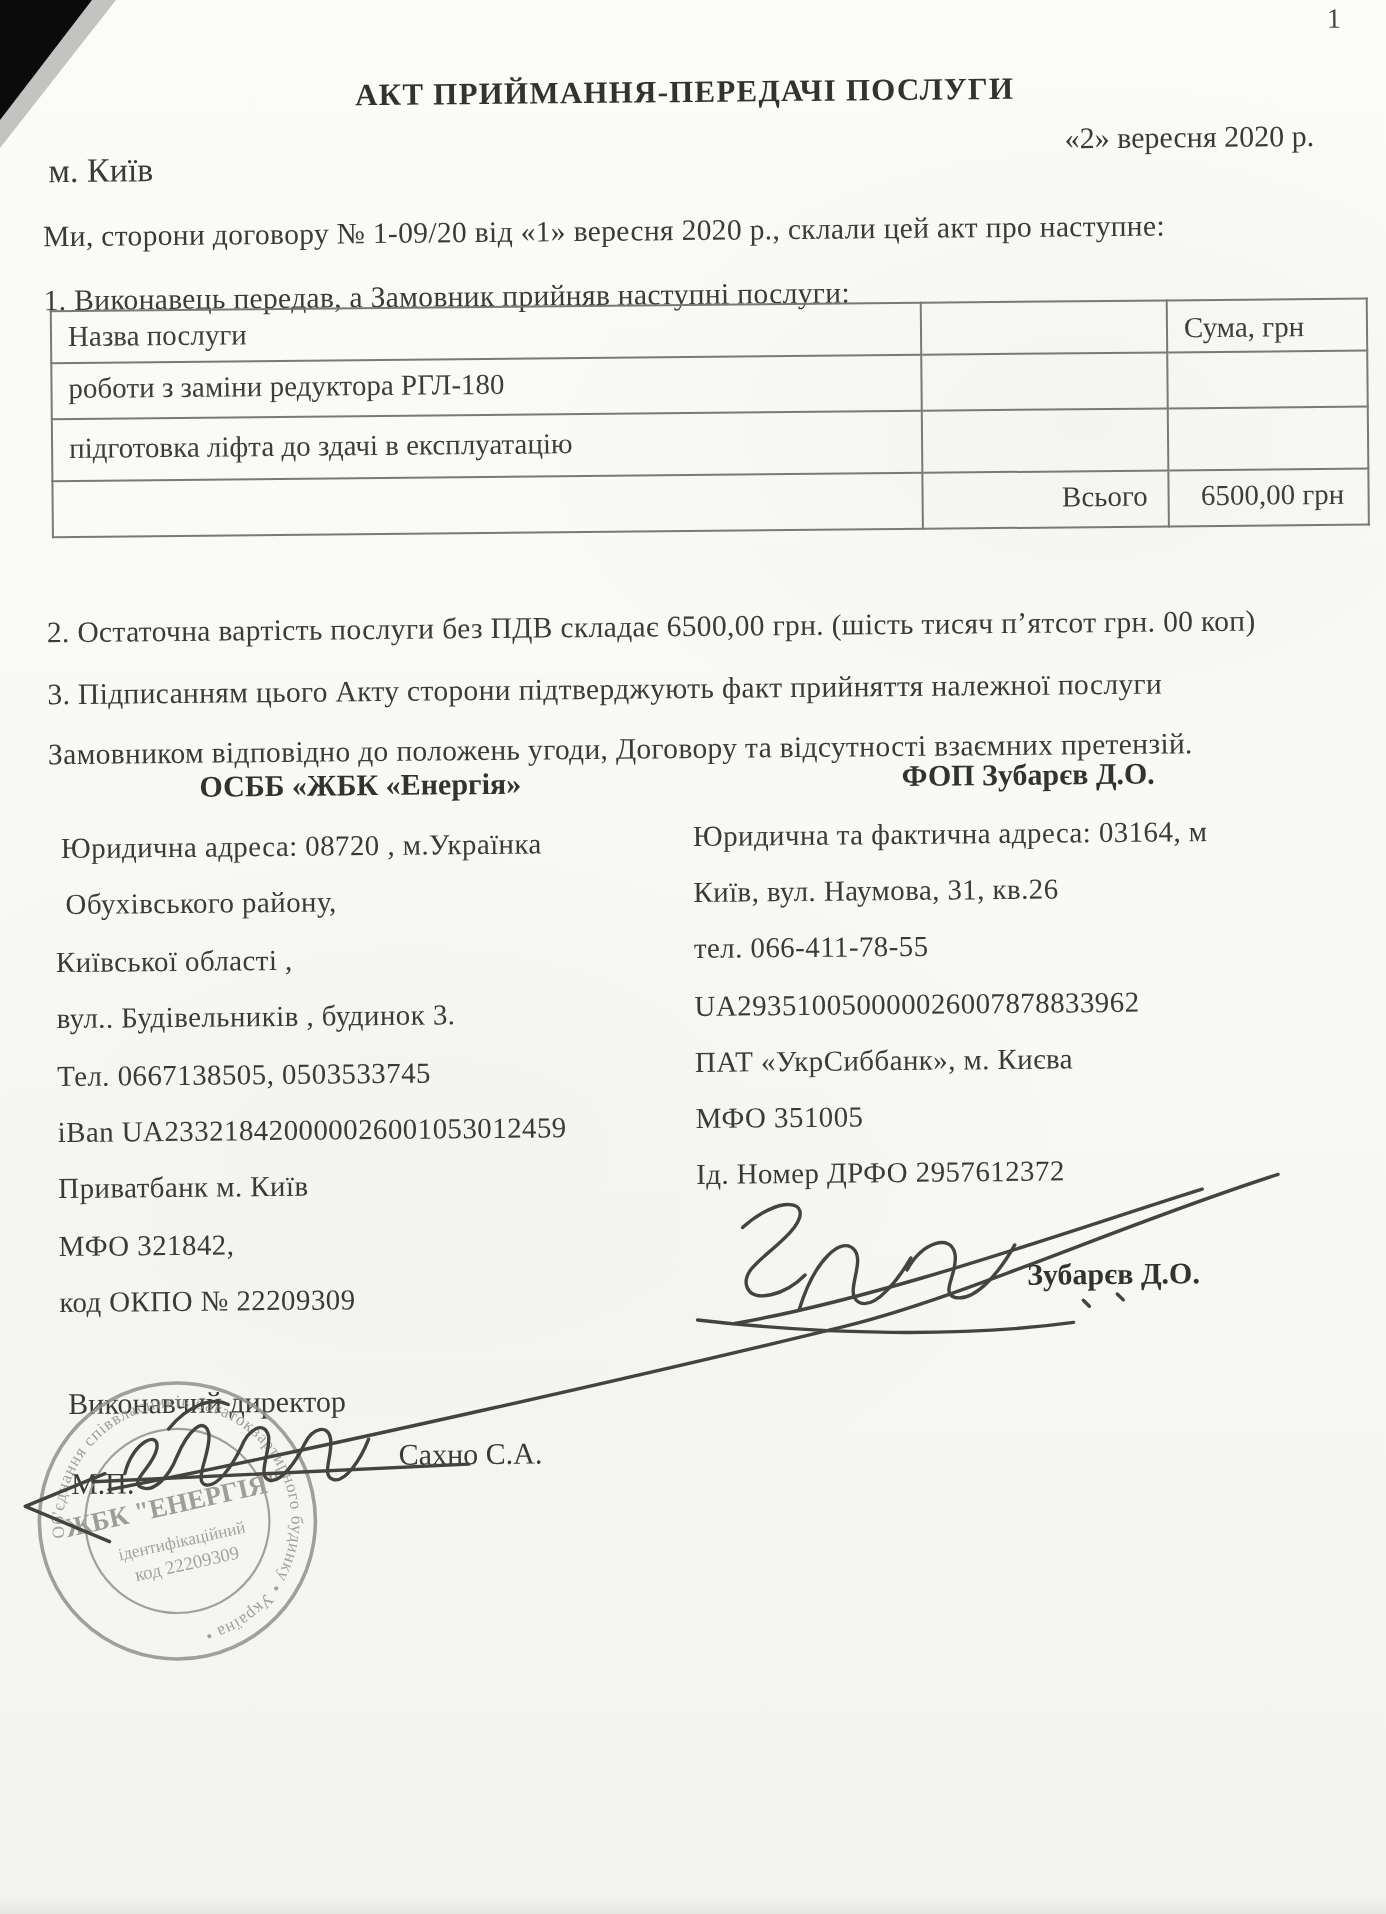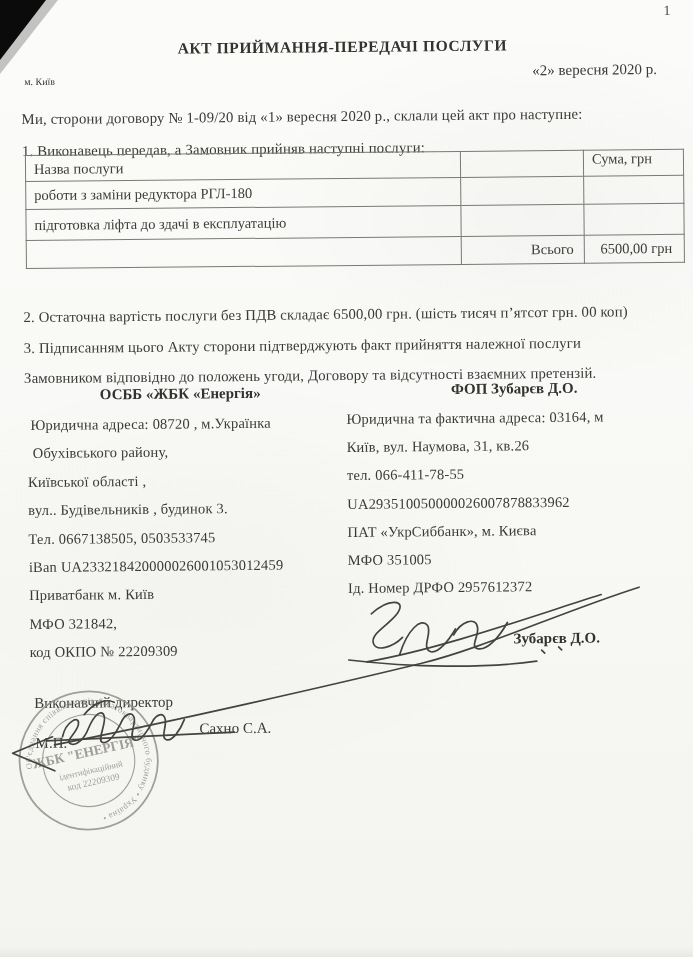--- a/index.html
+++ b/index.html
@@ -10,28 +10,28 @@
       radial-gradient(ellipse 420px 260px at 78% 22%, rgba(0,0,0,0.025), transparent 70%),
       radial-gradient(ellipse 500px 300px at 30% 60%, rgba(0,0,0,0.02), transparent 70%),
       linear-gradient(180deg,#fbfbf9 0%,#f8f8f5 55%,#f3f3f0 100%);
     color:#3b3a36;
   }
   .rot{position:absolute;inset:0;transform:rotate(-0.55deg);transform-origin:50% 50%;}
   .abs{position:absolute;}
   .pageno{top:6px;right:18px;font-size:14px;color:#4a4944;}
   .title{top:38px;left:0;width:100%;text-align:center;font-size:15.5px;font-weight:600;
          letter-spacing:.6px;color:#33322e;margin:0;}
-  .city{top:73px;left:28px;font-size:10px;}
+  .city{top:73px;left:28px;font-size:17px;}
   .date{top:64px;right:32px;font-size:15px;}
   .para{left:25px;right:14px;font-size:14.8px;letter-spacing:.15px;line-height:1.25;}
   .doc-table{position:absolute;top:152px;left:28px;width:658px;border-collapse:collapse;
              table-layout:fixed;font-size:14.5px;color:#3e3d38;}
   .doc-table td{border:1px solid #7a7972;padding:0 0 0 8px;vertical-align:middle;}
   td.h-name{vertical-align:bottom;padding-bottom:3px;}
-  td.h-sum{vertical-align:top;padding-top:0;}
+  td.h-sum{vertical-align:top;padding-top:6px;}
   td.total-label{text-align:right;padding-right:10px;}
   td.total-value{text-align:center;padding-left:4px;}
   .party-title{font-weight:bold;font-size:15px;color:#33322e;text-align:center;}
   .party-line{font-size:14.5px;height:28.4px;letter-spacing:.2px;white-space:nowrap;}
   .pl{left:28px;width:306px;}
   .pr{left:347px;width:336px;}
   .pr .party-line{height:28.2px;}
   .sig-name{font-weight:bold;font-size:15px;color:#33322e;margin-left:6px;}
   .label{font-size:15px;}
   svg.overlay{position:absolute;left:0;top:0;width:693px;height:957px;z-index:6;pointer-events:none;}

